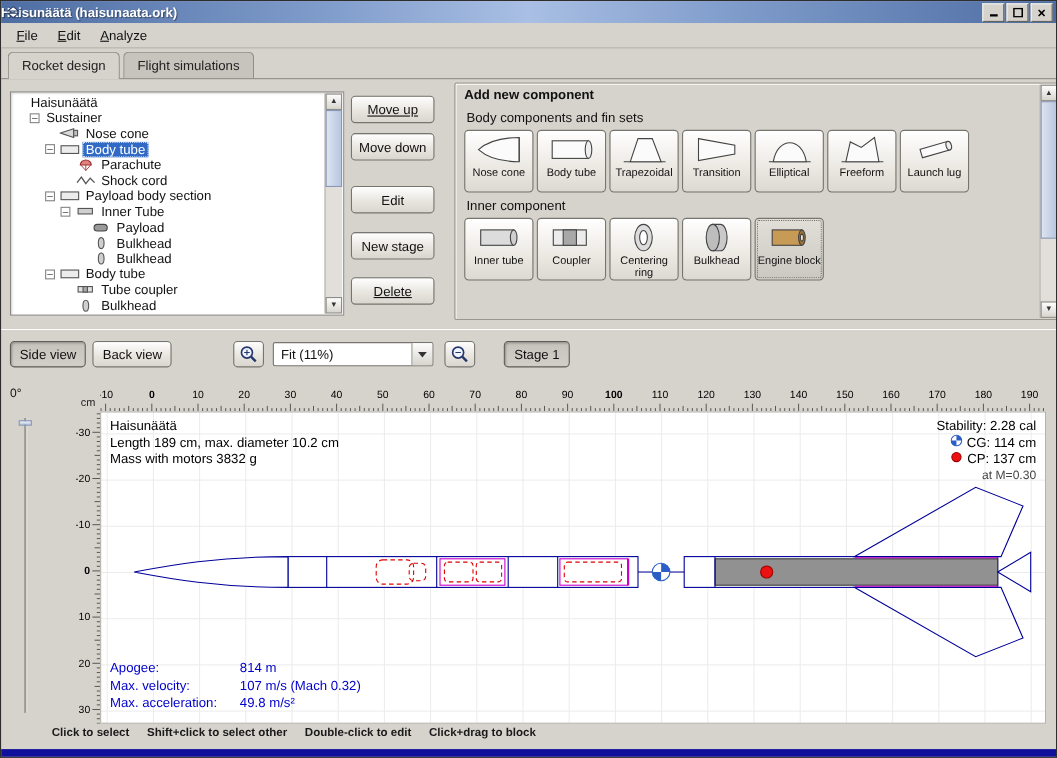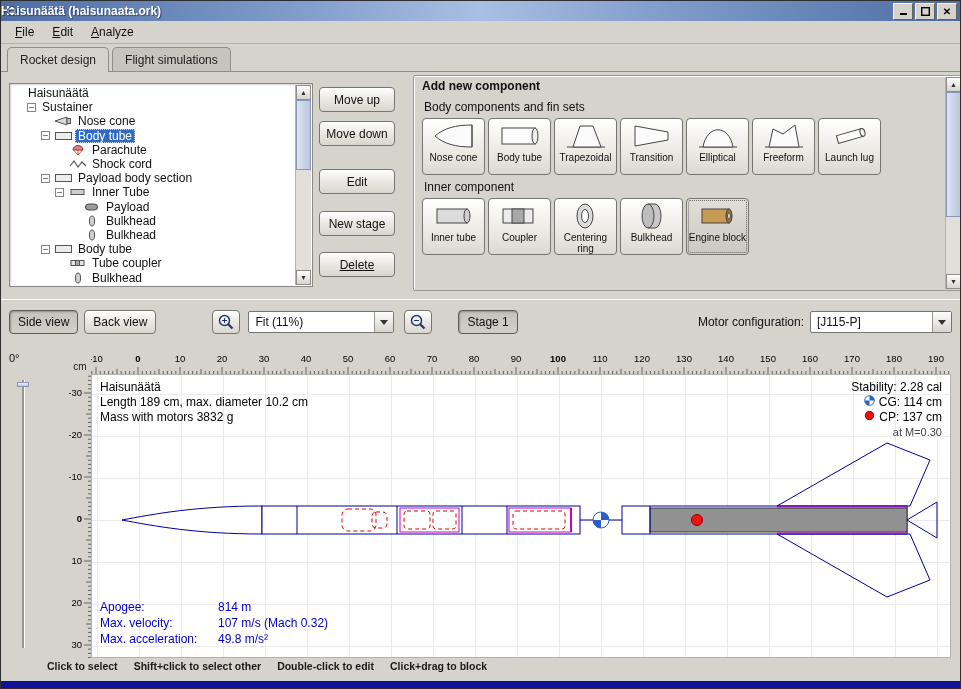--- a/index.html
+++ b/index.html
@@ -284,21 +284,21 @@
         </div>
       <div class="vscroll">
         <div class="sarr">▲</div>
         <div class="strack">
             <div class="sthumb" style="top:0;height:70px"></div>
           </div>
         <div class="sarr">▼</div>
       </div>
     </div>
     <div class="btncol">
-        <button class="btn" style="margin-bottom: 9px;">Move up</button>
+        <button class="btn" style="margin-bottom: 9px; text-decoration: underline;">Move up</button>
         <button class="btn" style="margin-bottom: 23px;">Move down</button>
         <button class="btn" style="margin-bottom: 17px;">Edit</button>
         <button class="btn" style="margin-bottom: 16px;">New stage</button>
         <button class="btn" style="margin-bottom: 0px; text-decoration: underline;">Delete</button>
       </div>
     <div class="addpanel">
       <div class="addtitle">Add new component</div>
       <div class="groups">
           <div class="gheader">Body components and fin sets</div>
           <div class="grow">
@@ -444,27 +444,20 @@
         <span class="carr"></span>
       </div>
       <button class="btn iconbtn" id="zoomout">
           <svg width="18" height="18">
             <circle cx="7.5" cy="7.5" r="5" fill="#eef4ff" stroke="#24366b" stroke-width="1.5"></circle>
             <line x1="5" y1="7.5" x2="10" y2="7.5" stroke="#24366b"></line>
             <line x1="11.2" y1="11.2" x2="15.5" y2="15.5" stroke="#24366b" stroke-width="2.2"></line>
           </svg>
         </button>
       <button class="btn pressed" id="stagebtn">Stage 1</button>
-      <span class="motorgrp">
-        <span class="mlabel">Motor configuration:</span>
-        <div class="combo" id="motorcombo">
-          <span class="ctext">[J115-P]</span>
-          <span class="carr"></span>
-        </div>
-      </span>
     </div>
 
     <div class="rotlabel">0°</div>
     <div class="rotslider">
       <div class="rtrack"></div>
       <div class="rthumb"></div>
     </div>
 
     <div class="corner">cm</div>
     <div class="hruler" id="hruler"><svg width="860" height="24">

